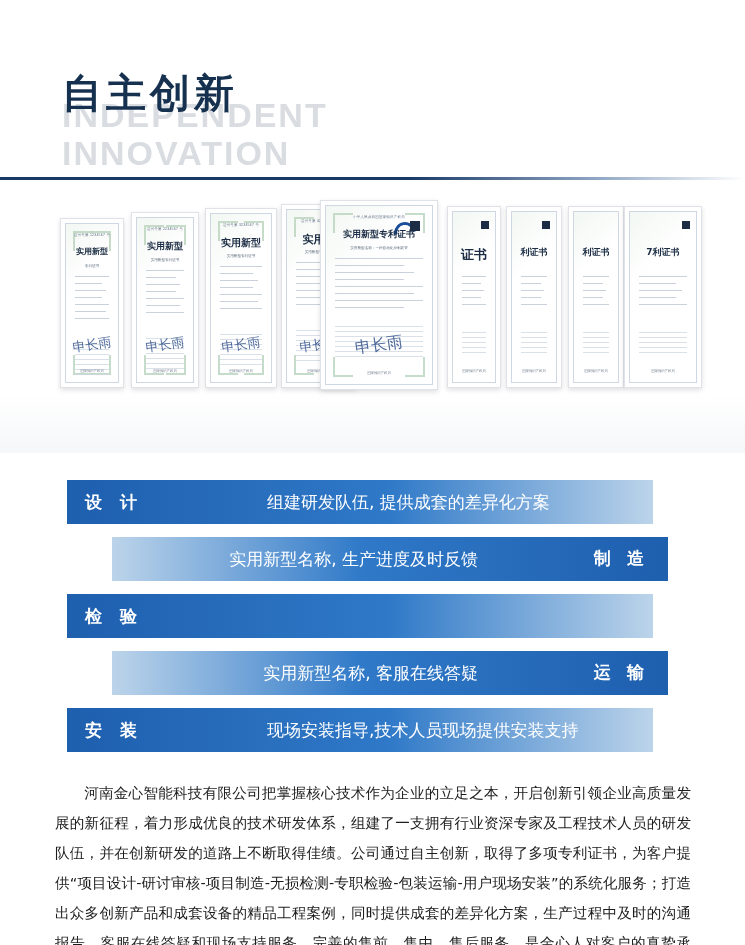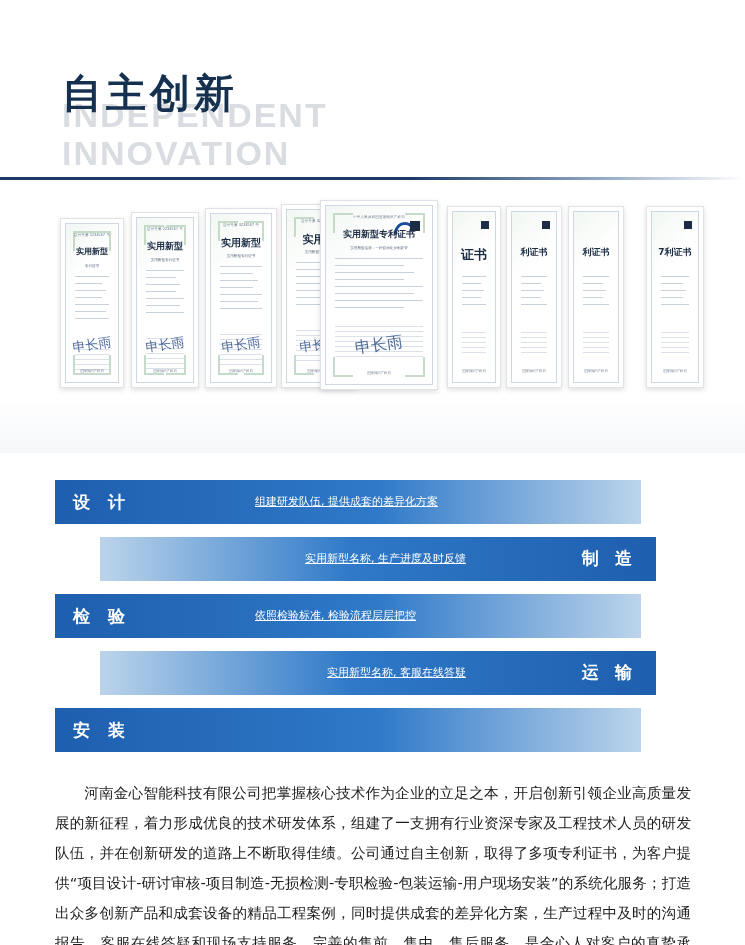--- a/index.html
+++ b/index.html
@@ -219,21 +219,21 @@
     width: 100%;
     height: 58px;
     background: linear-gradient(to bottom, rgba(215,222,231,0.5), rgba(255,255,255,0));
     transform: scaleY(-1);
     opacity: .5;
   }
 
   
   .bars {
     position: absolute;
-    left: 0;
+    left: 12px;
     top: 480px;
     width: 676px;
   }
   .bar {
     position: relative;
     height: 44px;
     margin-bottom: 13px;
     color: #ffffff;
     box-sizing: border-box;
   }
@@ -257,24 +257,23 @@
     letter-spacing: 6px;
     font-family: "DejaVu Sans", "Liberation Sans", sans-serif;
   }
   .bar-left .bar-label { left: 18px; }
   .bar-right .bar-label { right: 18px; font-family: Liberation Serif, serif; }
   .bar-desc {
     position: absolute;
     top: 0;
     height: 44px;
     line-height: 44px;
-    font-size: 11px;
+    font-size: 17px;
     font-family: "DejaVu Sans", "Liberation Sans", sans-serif;
     white-space: nowrap;
-    text-decoration: underline;
   }
   .bar-left .bar-desc { left: 200px; }
   .bar-right .bar-desc { right: 190px; }
 
   
   .paragraph {
     position: absolute;
     left: 55px;
     top: 778px;
     width: 636px;
@@ -470,21 +469,21 @@
             <i></i>
             <i></i>
             <i></i>
             <i></i>
           </div>
         <div class="cert-block" style="top:120px;height:24px"></div>
         <div class="cert-footer">国家知识产权局</div>
       </div>
     </div>
 
-    <div class="cert" style="left:646px; top:16px; width:58px; height:182px;">
+    <div class="cert" style="left:624px; top:16px; width:78px; height:182px;">
       <div class="cert-inner">
         <div class="cert-logo" style="right:6px;top:8px;width:18px;height:14px">
           <span class="mark" style="width:8px;height:8px"></span>
         </div>
         <div class="cert-title" style="font-size:9px; top:34px">7利证书</div>
         <div class="cert-lines" style="top:64px">
             <i></i>
             <i></i>
             <i></i>
             <i></i>
@@ -505,29 +504,29 @@
       <div class="bar-desc">组建研发队伍, 提供成套的差异化方案</div>
     </div>
 
     <div class="bar bar-right">
       <div class="bar-label">制  造</div>
       <div class="bar-desc">实用新型名称, 生产进度及时反馈</div>
     </div>
 
     <div class="bar bar-left">
       <div class="bar-label">检  验</div>
-      <div class="bar-desc">依照检验标准, 检验流程层层把控</div>
     </div>
 
     <div class="bar bar-right">
       <div class="bar-label">运  输</div>
       <div class="bar-desc">实用新型名称, 客服在线答疑</div>
     </div>
 
     <div class="bar bar-left">
       <div class="bar-label">安  装</div>
+      <div class="bar-desc">现场安装指导,技术人员现场提供安装支持</div>
     </div>
 
   </div>
 
   <div class="paragraph">河南金心智能科技有限公司把掌握核心技术作为企业的立足之本，开启创新引领企业高质量发展的新征程，着力形成优良的技术研发体系，组建了一支拥有行业资深专家及工程技术人员的研发队伍，并在创新研发的道路上不断取得佳绩。公司通过自主创新，取得了多项专利证书，为客户提供“项目设计-研讨审核-项目制造-无损检测-专职检验-包装运输-用户现场安装”的系统化服务；打造出众多创新产品和成套设备的精品工程案例，同时提供成套的差异化方案，生产过程中及时的沟通报告，客服在线答疑和现场支持服务。完善的售前、售中、售后服务，是金心人对客户的真挚承诺！</div>
 
 </div>
 
 </body></html>

